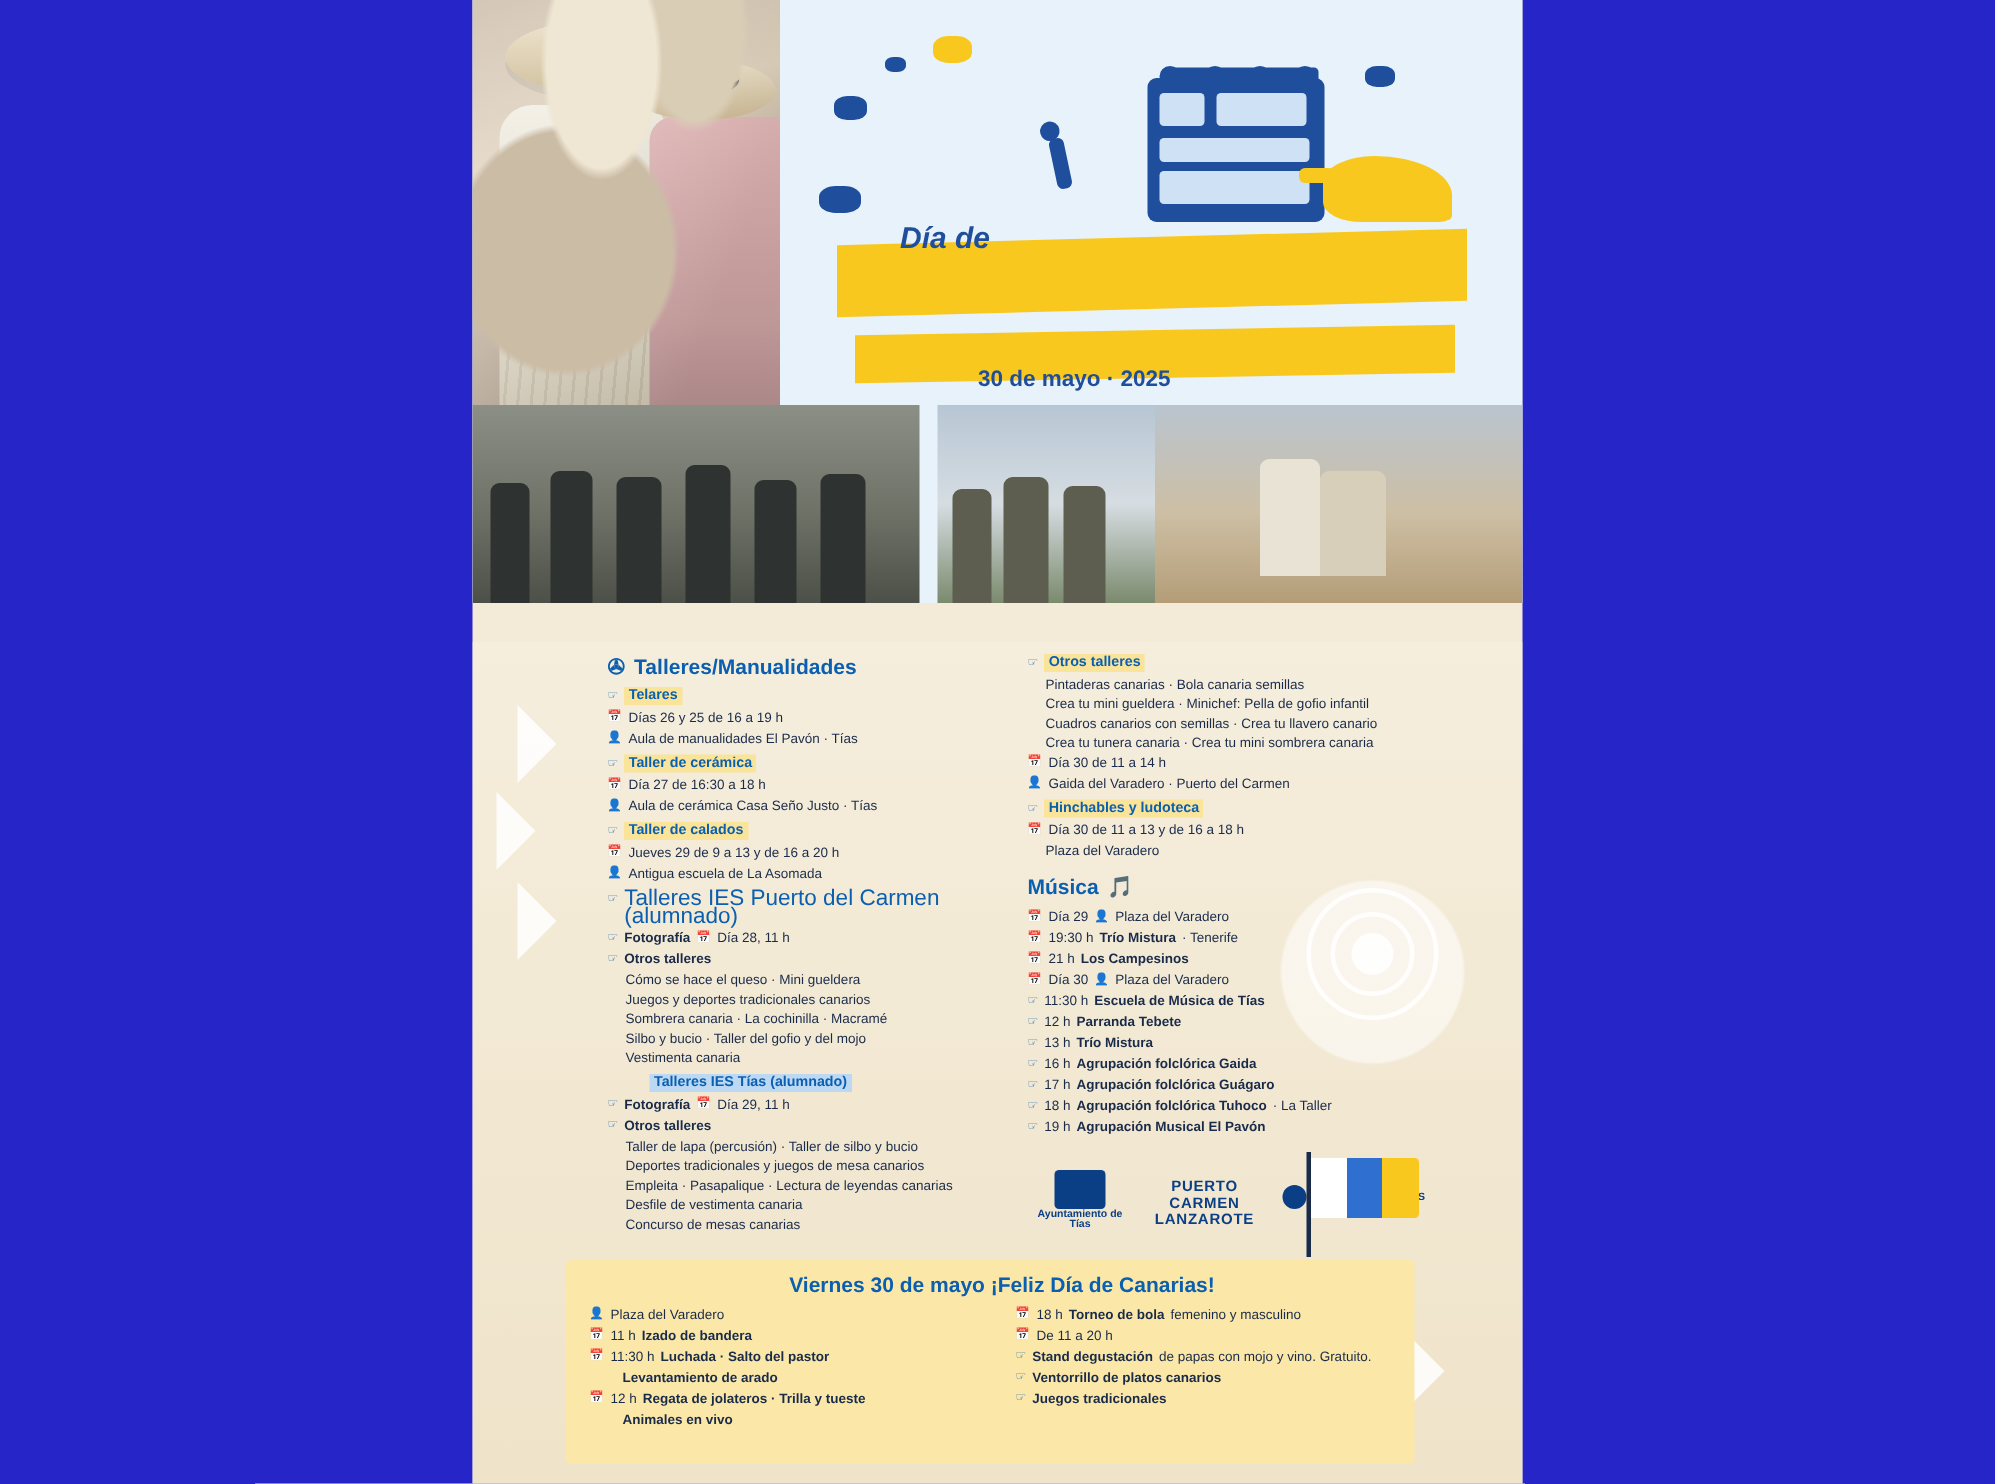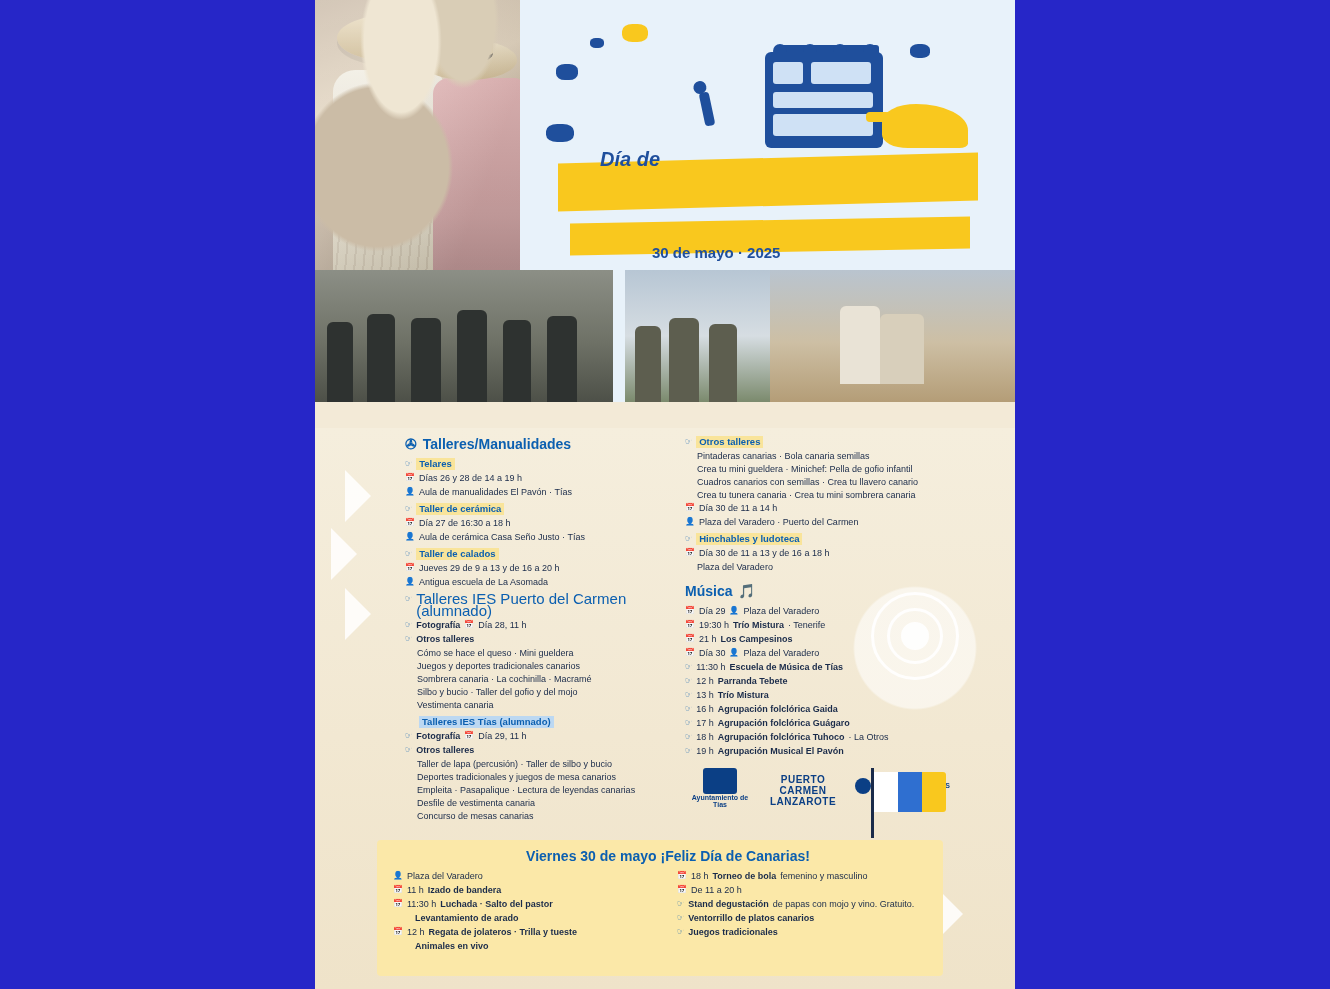--- a/index.html
+++ b/index.html
@@ -95,21 +95,21 @@
   .hl{background:#f9e49a;display:inline-block;padding:0 3px;font-weight:bold;color:#0b5fb0;font-size:9.5px;}
   .hlb{background:#bcd8f2;display:inline-block;padding:0 3px;font-weight:bold;color:#0b5fb0;font-size:9.5px;}
   .line{margin:0 0 2px 0;line-height:12px;display:flex;gap:4px;align-items:flex-start;}
   .ic{color:#0b5fb0;font-size:8px;line-height:12px;flex:0 0 auto;}
   .sub{margin:0 0 1px 12px;line-height:12px;}
   .bold{font-weight:bold;color:#1a2b4a;text-align:center;}
   .grp{margin-bottom:5px;}
   .music-title{font-size:15px;}
 
   
-  .logos{position:absolute;left:370px;top:340px;width:300px;height:46px;}
+  .logos{position:absolute;left:370px;top:352px;width:300px;height:46px;}
   .lg{position:absolute;font-size:7px;color:#0b3f85;font-weight:bold;text-align:center;}
   .flag{position:absolute;left:540px;top:340px;width:90px;height:70px;}
   .flagpole{position:absolute;left:16px;top:0;width:3px;height:70px;background:#1a2b4a;}
   .flagcloth{position:absolute;left:19px;top:4px;width:72px;height:40px;
     background:linear-gradient(90deg,#ffffff 0 33%, #2f6fd0 33% 66%, #f9c81e 66% 100%);border-radius:0 3px 3px 0;}
 
   
   .viernes{position:absolute;left:62px;top:412px;width:566px;height:136px;background:#fbe8a8;border-radius:4px;}
   .viernes h3{margin:0;padding:8px 0 6px 16px;font-size:14px;color:#0b5fb0;font-weight:bold;text-align:center;}
   .vcol{position:absolute;font-size:9px;color:#1a2b4a;}
@@ -197,21 +197,21 @@
         <span>Talleres/Manualidades</span>
       </h2>
 
       <div class="grp">
         <div class="line">
           <span class="ic">☞</span>
           <span class="hl">Telares</span>
         </div>
         <div class="line">
           <span class="ic">📅</span>
-          <span>Días 26 y 28 de 14 a 19 h</span>
+          <span>Días 26 y 25 de 16 a 19 h</span>
         </div>
         <div class="line">
           <span class="ic">👤</span>
           <span>Aula de manualidades El Pavón · Tías</span>
         </div>
       </div>
 
       <div class="grp">
         <div class="line">
           <span class="ic">☞</span>
@@ -259,21 +259,21 @@
         </div>
         <div class="sub">Cómo se hace el queso · Mini gueldera</div>
         <div class="sub">Juegos y deportes tradicionales canarios</div>
         <div class="sub">Sombrera canaria · La cochinilla · Macramé</div>
         <div class="sub">Silbo y bucio · Taller del gofio y del mojo</div>
         <div class="sub">Vestimenta canaria</div>
       </div>
 
       <div class="grp">
         <div class="line">
-          <span class="hlb" style="margin-left:14px">Talleres IES Tías (alumnado)</span>
+          <span class="hlb" style="margin-left:28px">Talleres IES Tías (alumnado)</span>
         </div>
         <div class="line">
           <span class="ic">☞</span>
           <span class="bold">Fotografía</span>
           <span class="ic">📅</span>
           <span>Día 29, 11 h</span>
         </div>
         <div class="line">
           <span class="ic">☞</span>
           <span class="bold">Otros talleres</span>
@@ -296,21 +296,21 @@
         <div class="sub">Pintaderas canarias · Bola canaria semillas</div>
         <div class="sub">Crea tu mini gueldera · Minichef: Pella de gofio infantil</div>
         <div class="sub">Cuadros canarios con semillas · Crea tu llavero canario</div>
         <div class="sub">Crea tu tunera canaria · Crea tu mini sombrera canaria</div>
         <div class="line">
           <span class="ic">📅</span>
           <span>Día 30 de 11 a 14 h</span>
         </div>
         <div class="line">
           <span class="ic">👤</span>
-          <span>Plaza del Varadero · Puerto del Carmen</span>
+          <span>Gaida del Varadero · Puerto del Carmen</span>
         </div>
       </div>
 
       <div class="grp">
         <div class="line">
           <span class="ic">☞</span>
           <span class="hl">Hinchables y ludoteca</span>
         </div>
         <div class="line">
           <span class="ic">📅</span>
@@ -369,21 +369,21 @@
       </div>
       <div class="line">
         <span class="ic">☞</span>
         <span>17 h</span>
         <span class="bold">Agrupación folclórica Guágaro</span>
       </div>
       <div class="line">
         <span class="ic">☞</span>
         <span>18 h</span>
         <span class="bold">Agrupación folclórica Tuhoco</span>
-        <span>· La Otros</span>
+        <span>· La Taller</span>
       </div>
       <div class="line">
         <span class="ic">☞</span>
         <span>19 h</span>
         <span class="bold">Agrupación Musical El Pavón</span>
       </div>
     </div>
 
     <div class="logos">
       <div class="lg" style="left:0;top:0;width:70px">

